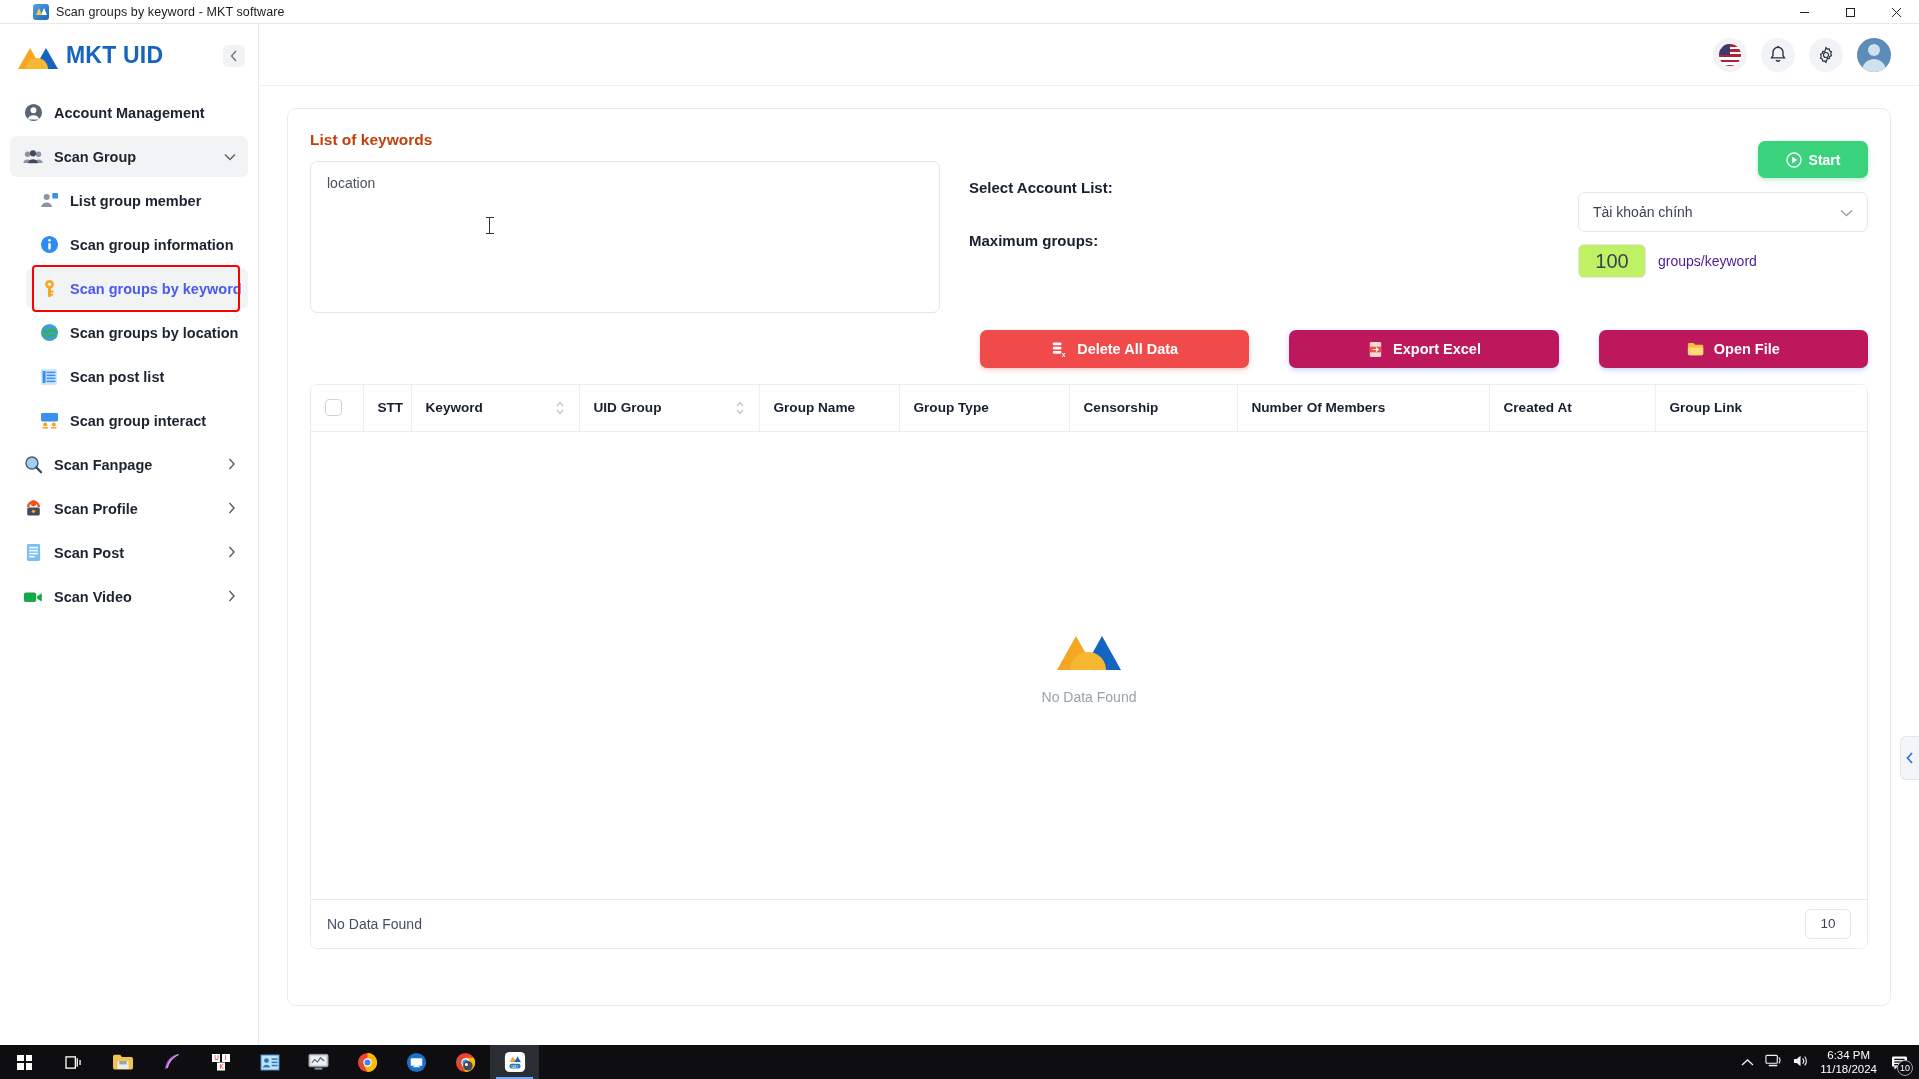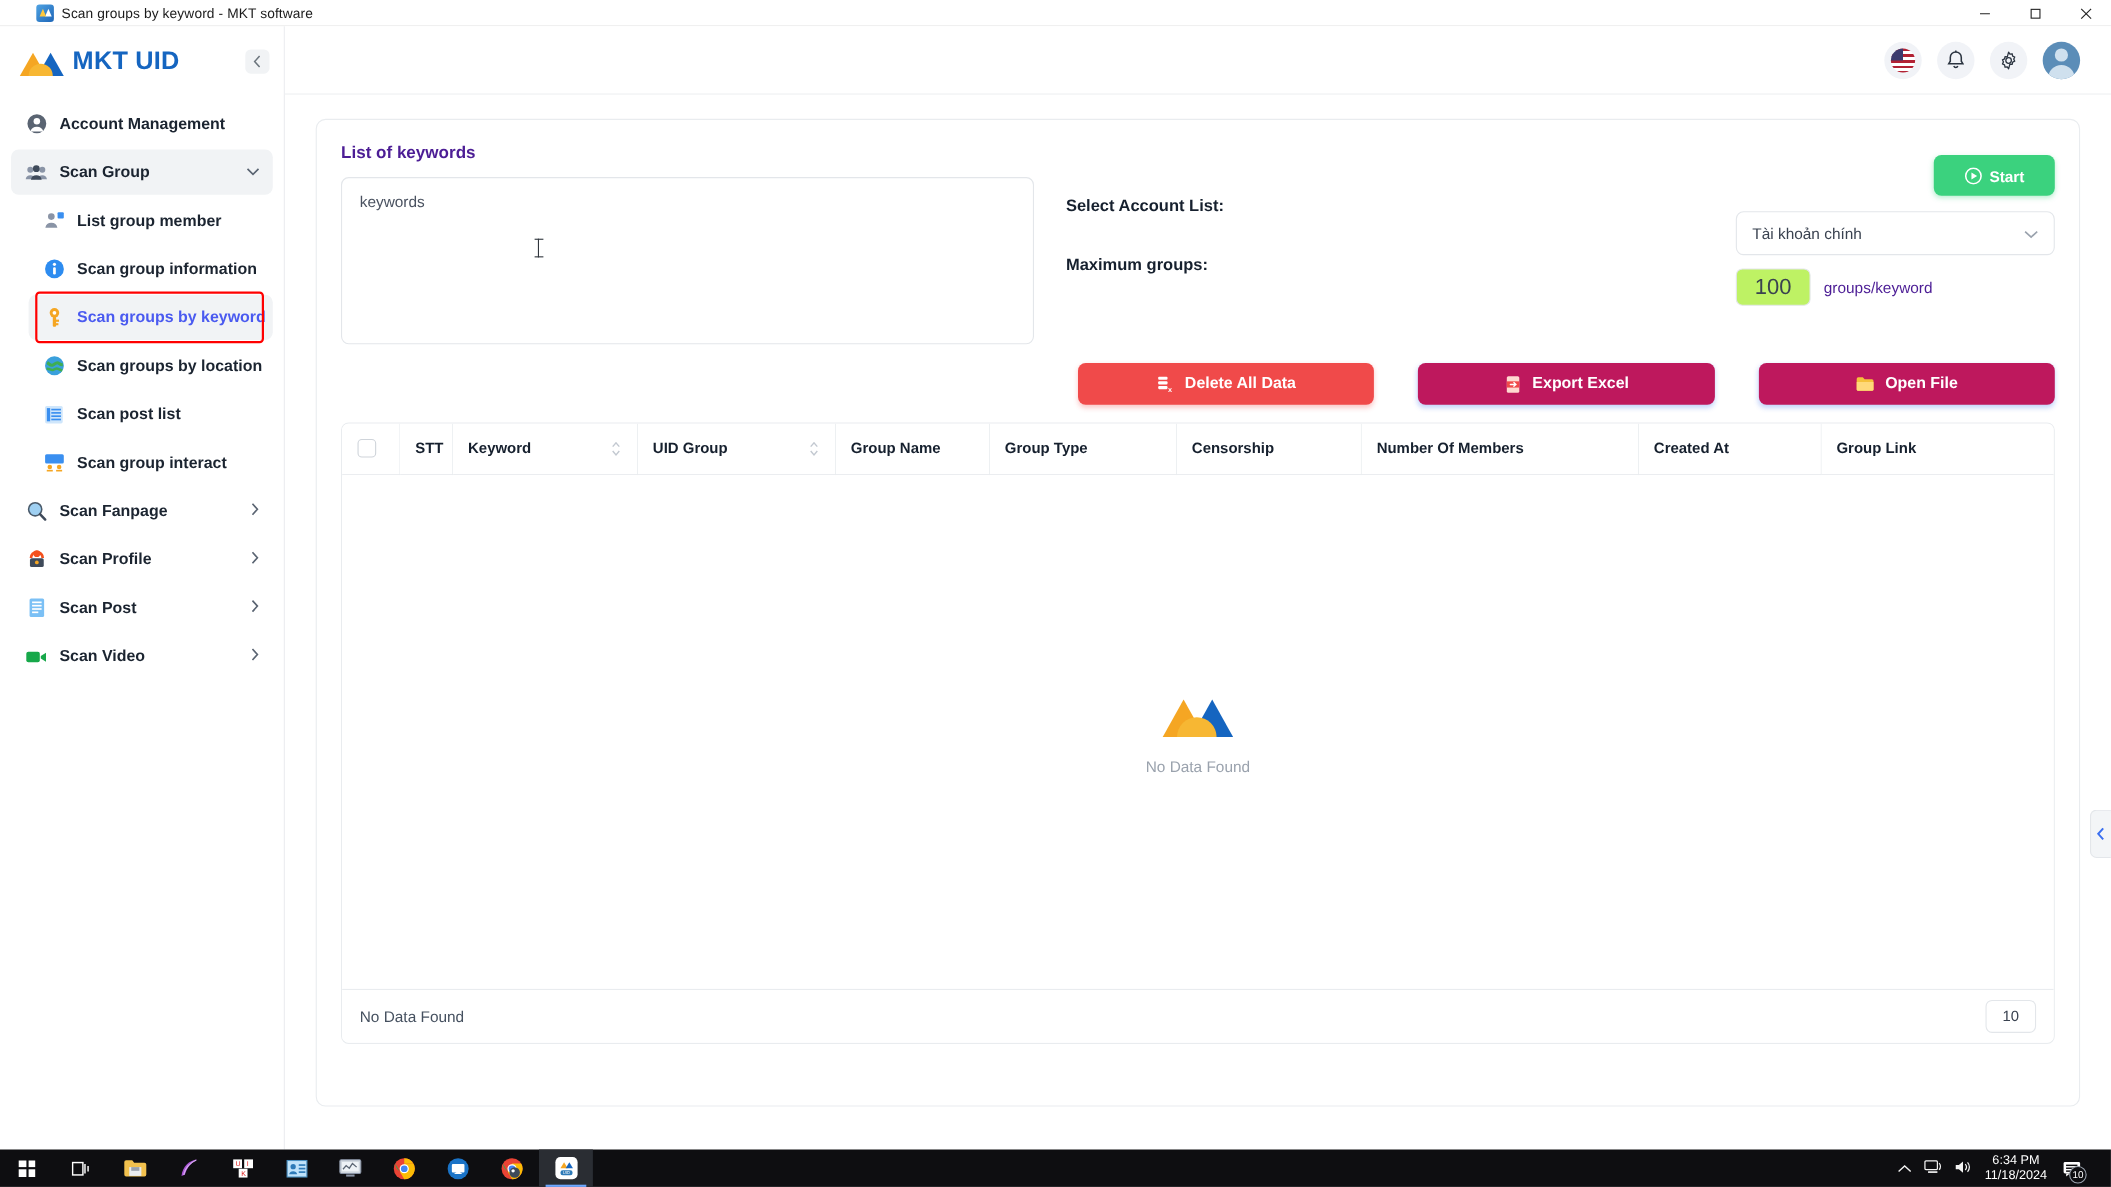--- a/index.html
+++ b/index.html
@@ -107,21 +107,21 @@
   }
   .avatar::after{content:"";position:absolute;left:11px;top:6px;width:12px;height:12px;border-radius:50%;background:#cfe0ee;}
   .avatar::before{content:"";position:absolute;left:5px;top:21px;width:24px;height:16px;border-radius:12px 12px 0 0;background:#cfe0ee;}
 
   .content { flex: 1; padding: 22px 28px 0 28px; overflow: hidden; }
   .panel {
     border: 1px solid #e9ecef; border-radius: 9px; background: #fff;
     padding: 22px 22px 26px 22px; height: 898px; position: relative;
   }
 
-  .section-title { font-size: 15.5px; font-weight: bold; color: #4c1d95; margin-bottom: 12px; }
+  .section-title { font-size: 15.5px; font-weight: bold; color: #c2410c; margin-bottom: 12px; }
 
   .top-row { display: flex; gap: 0; align-items: flex-start; }
   .kw-col { width: 630px; flex: none; }
   .kw-box {
     height: 152px; border: 1px solid #e3e6ea; border-radius: 7px;
     padding: 13px 16px; font-size: 14px; color: #4a5260; background: #fff;
     position: relative; cursor: text;
   }
   .caret-ibeam {
     position: absolute; left: 178px; top: 55px; width: 1px; height: 17px; background: #30363d;
@@ -207,21 +207,21 @@
   
   .taskbar {
     height: 34px; background: #0e0e11; display: flex; align-items: center; position: relative;
   }
   .tb-icons { display: flex; align-items: center; }
   .tb-item { width: 49px; height: 34px; display: flex; align-items: center; justify-content: center; cursor: pointer; position: relative; }
   .tb-item.active { background: #2a2d33; }
   .tb-item.active::after { content:""; position:absolute; bottom:0; left:6px; right:6px; height:2px; background:#6fa8ff; }
   .win-logo { width: 15px; height: 15px; display: grid; grid-template-columns: 1fr 1fr; grid-template-rows: 1fr 1fr; gap: 2px; }
   .win-logo span { background: #fff; }
-  .tray { position: absolute; right: 16px; display: flex; align-items: center; height: 34px; gap: 11px; padding-right: 9px; color: #fff; }
+  .tray { position: absolute; right: 0; display: flex; align-items: center; height: 34px; gap: 11px; padding-right: 9px; color: #fff; }
   .clock { font-size: 11.5px; line-height: 14px; text-align: center; }
   .tray-ico { font-size: 13px; opacity: .95; }
   .notif-badge { position: relative; width: 22px; height: 22px; display:flex;align-items:center;justify-content:center; }
   .notif-badge .cnt {
     position: absolute; right: -3px; bottom: -3px; width: 16px; height: 16px; border-radius: 50%;
     background: #0e0e11; border: 1px solid #9aa2ad; color: #fff; font-size: 9px;
     display: flex; align-items: center; justify-content: center;
   }
 </style>
 </head>
@@ -467,21 +467,21 @@
     </div>
 
     <div class="content">
       <div class="panel">
 
         <div class="top-row">
 
           <div class="kw-col">
             <div class="section-title">List of keywords</div>
             <div class="kw-box">
-              <span>keywords</span>
+              <span>location</span>
               <span class="caret-ibeam"></span>
             </div>
           </div>
 
           <div class="mid-col">
             <div class="form-label">Select Account List:</div>
             <div class="form-label second">Maximum groups:</div>
           </div>
 
           <div class="right-col">

